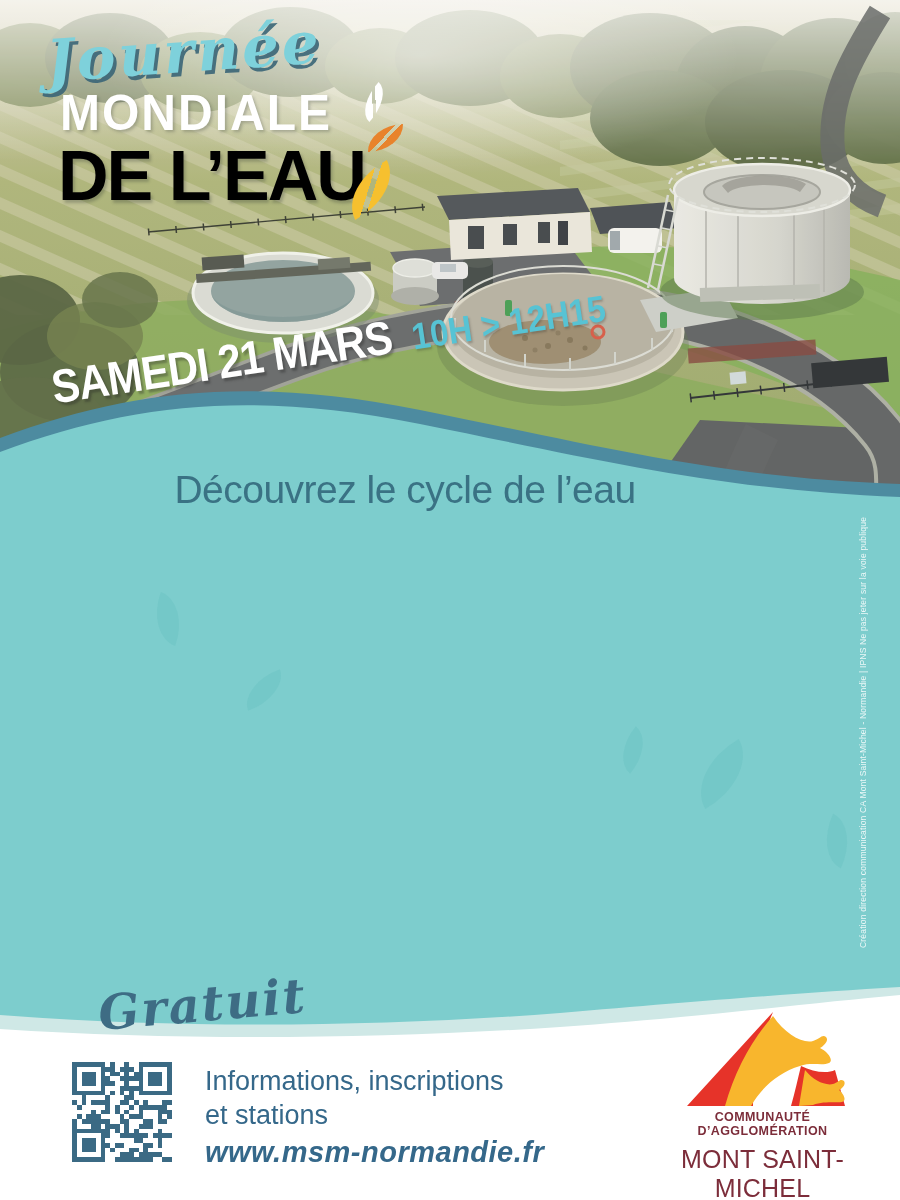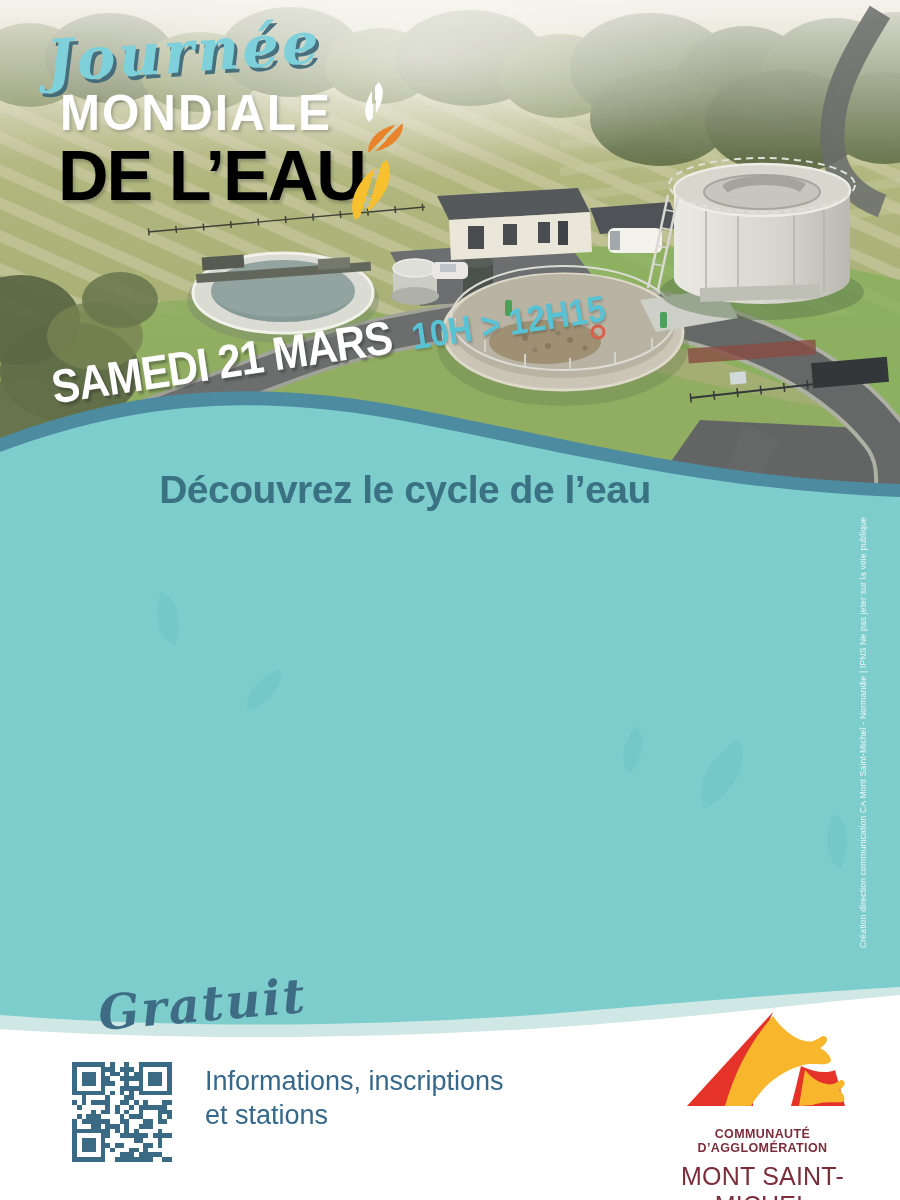--- a/index.html
+++ b/index.html
@@ -35,21 +35,21 @@
 
   
   .date-line{left:52px;top:364px;z-index:6;transform:rotate(-8.5deg);transform-origin:0 50%;white-space:nowrap;}
   .date-day{font-weight:bold;font-size:42px;letter-spacing:-1px;color:#fff;
             text-shadow:2px 3px 2px rgba(35,35,35,.35);display:inline-block;transform:scaleY(1.12);}
   .date-time{font-weight:bold;font-size:33px;letter-spacing:0;color:#57c3d4;margin-left:16px;
              text-shadow:1px 2px 2px rgba(35,35,35,.25);display:inline-block;transform:scaleY(1.12);}
 
   
   .content{left:0;top:0;width:810px;z-index:5;text-align:center;}
-  .heading{position:absolute;left:0;top:468px;width:810px;font-size:39px;font-weight:bold;
+  .heading{position:absolute;left:0;top:468px;width:810px;font-size:39px;font-weight:normal;
            color:#3a7284;letter-spacing:-.5px;}
   .bar-wrap{position:absolute;left:0;width:810px;text-align:center;}
   .bar1{top:518px;} .bar2{top:570px;}
   .bar{display:inline-block;background:#f2b43e;color:#fff;font-weight:bold;font-size:33px;
        padding:4px 18px 8px 18px;letter-spacing:.5px;}
   .towns{position:absolute;left:0;top:638px;width:810px;color:#fff;font-weight:bold;
          font-size:33px;line-height:36.6px;letter-spacing:0;}
   .wleaf{position:absolute;border-radius:0 100% 0 100%;background:#6ec5c4;opacity:.6;z-index:4;}
   .wl1{left:152px;top:596px;width:32px;height:46px;transform:rotate(20deg);}
   .wl2{left:250px;top:668px;width:28px;height:44px;transform:rotate(70deg);}
@@ -59,21 +59,21 @@
   .gratuit{left:98px;top:976px;z-index:7;font-family:"DejaVu Serif",serif;font-style:italic;
            font-weight:bold;font-size:48px;color:#3e6c84;transform:rotate(-5deg);letter-spacing:2px;}
 
   
   .qr{left:72px;top:1062px;width:100px;height:100px;z-index:4;}
   .info{left:205px;top:1064px;z-index:4;color:#35688a;}
   .info-line{font-size:27px;font-weight:normal;line-height:34px;}
   .info-url{font-size:29px;font-weight:bold;font-style:italic;line-height:40px;letter-spacing:.5px;}
   .logo{left:650px;top:1008px;width:225px;z-index:4;text-align:center;color:#7c2d3a;}
   .logo svg{display:block;margin:0 auto;}
-  .logo-l1{font-size:12.5px;font-weight:bold;letter-spacing:.4px;margin-top:19px;}
+  .logo-l1{font-size:12.5px;font-weight:bold;letter-spacing:.4px;margin-top:2px;}
   .logo-l2{font-size:25px;font-weight:normal;letter-spacing:.2px;margin-top:7px;}
   .logo-l3{font-size:25px;font-weight:bold;letter-spacing:.2px;}
 
   
   .credit{left:858px;top:948px;width:410px;height:14px;z-index:6;transform:rotate(-90deg);
           transform-origin:0 0;font-size:8.5px;color:rgba(255,255,255,.85);letter-spacing:.2px;
           white-space:nowrap;}
 </style>
 </head>
 <body>
@@ -433,20 +433,21 @@
           <rect x="0" y="14" width="7" height="7"></rect>
           <rect x="1" y="15" width="5" height="5" fill="#fff"></rect>
           <rect x="2" y="16" width="3" height="3"></rect>
         </g>
       </svg>
   </div>
 
   <div class="abs info">
     <div class="info-line">Informations, inscriptions</div>
     <div class="info-line">et stations</div>
+    <div class="info-url">www.msm-normandie.fr</div>
   </div>
 
   <div class="abs logo">
     <svg width="180" height="100" viewBox="0 0 180 100">
       <path d="M100,4 L14,98 L80,98 C80,68 88,32 100,4 Z" fill="#e63329"></path>
       <path d="M100,8 C112,26 130,36 140,33 C147,31 149,26 153,29 C156,32 152,37 147,40 C155,44 161,52 156,55 C150,58 138,54 127,58 C106,64 88,80 78,98 L52,98 C62,62 80,30 100,8 Z" fill="#f8b62d"></path>
       <path d="M128,58 C140,64 154,66 162,62 L172,98 L118,98 C122,84 125,70 128,58 Z" fill="#e63329"></path>
       <path d="M132,62 C140,72 152,78 160,76 C166,74 167,70 171,73 C173,76 170,80 166,82 C171,86 174,93 169,94 C162,95 150,93 140,97 L126,98 C128,86 130,73 132,62 Z" fill="#f8b62d"></path>
     </svg>
     <div class="logo-l1">COMMUNAUTÉ D’AGGLOMÉRATION</div>

